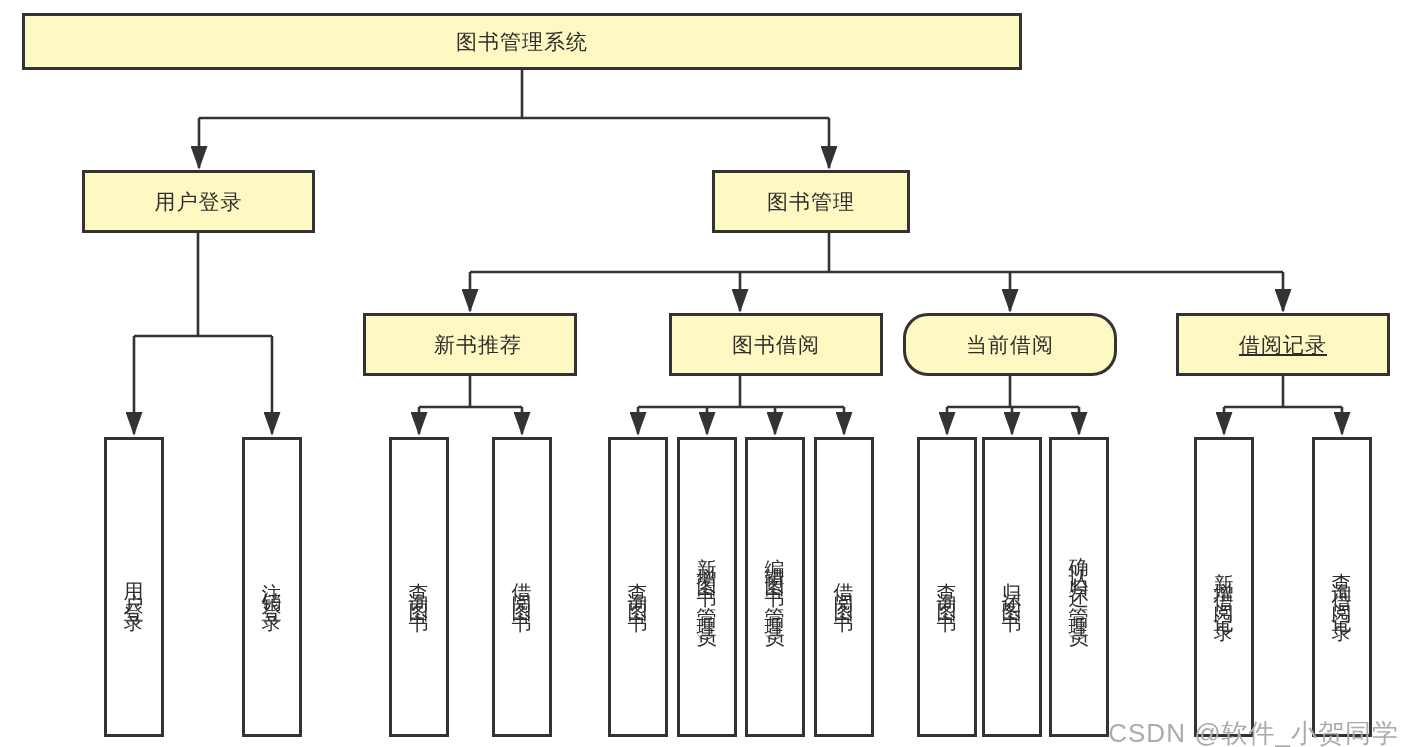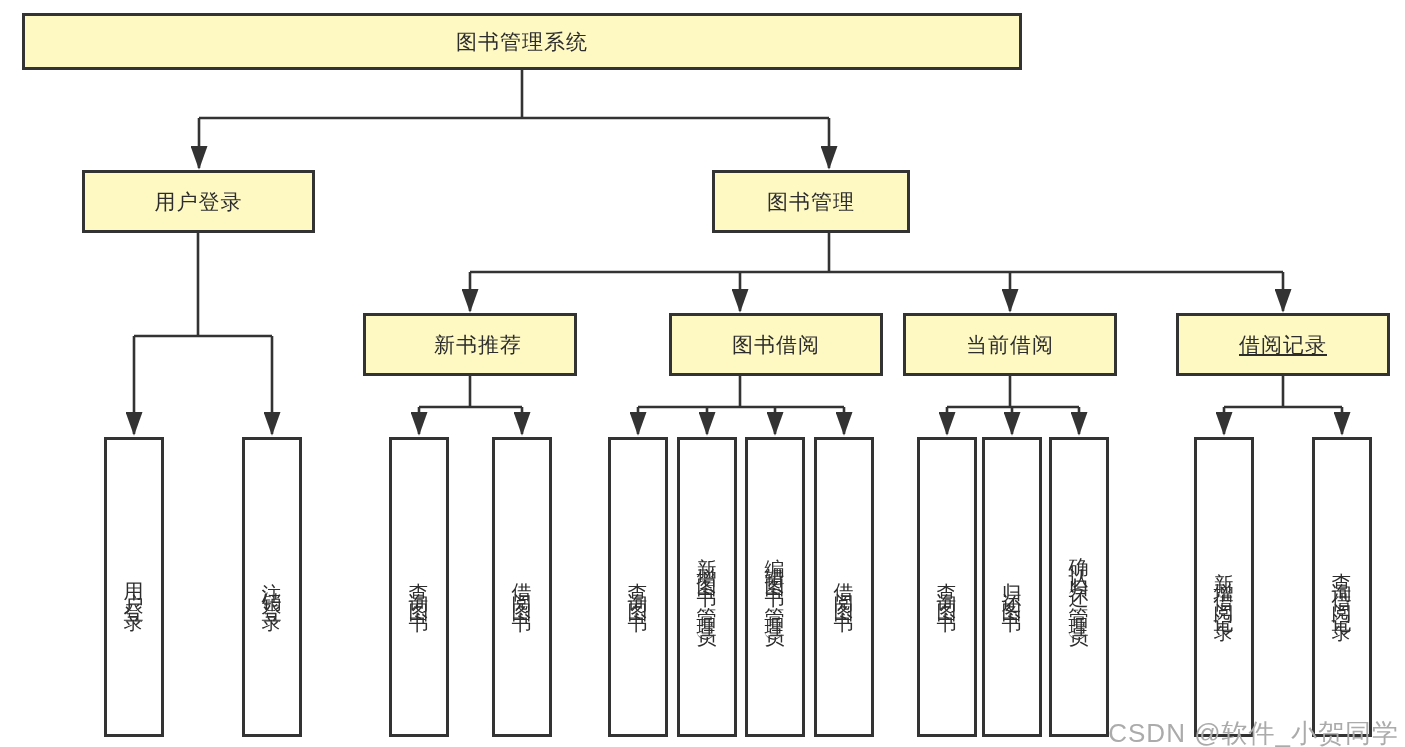--- a/index.html
+++ b/index.html
@@ -36,21 +36,21 @@
   }
   .lvl1 { left: 22px;  top: 13px;  width: 1000px; height: 57px; }
 
   .lvl2 { top: 170px; height: 63px; }
   .lvl2.n0 { left: 82px;  width: 233px; }
   .lvl2.n1 { left: 712px; width: 198px; }
 
   .lvl3 { top: 313px; height: 63px; width: 214px; }
   .lvl3.n0 { left: 363px; padding-left: 16px; }
   .lvl3.n1 { left: 633px; margin-left: 36px; }
-  .lvl3.n2 { left: 903px; }
+  .lvl3.n2 { left: 903px; border-radius: 25px; }
   .lvl3.n3 { left: 1176px; text-decoration: underline; }
 
   .leaf {
     position: absolute;
     box-sizing: border-box;
     top: 437px;
     width: 60px;
     height: 300px;
     border: 3px solid #333333;
     background: #ffffff;

